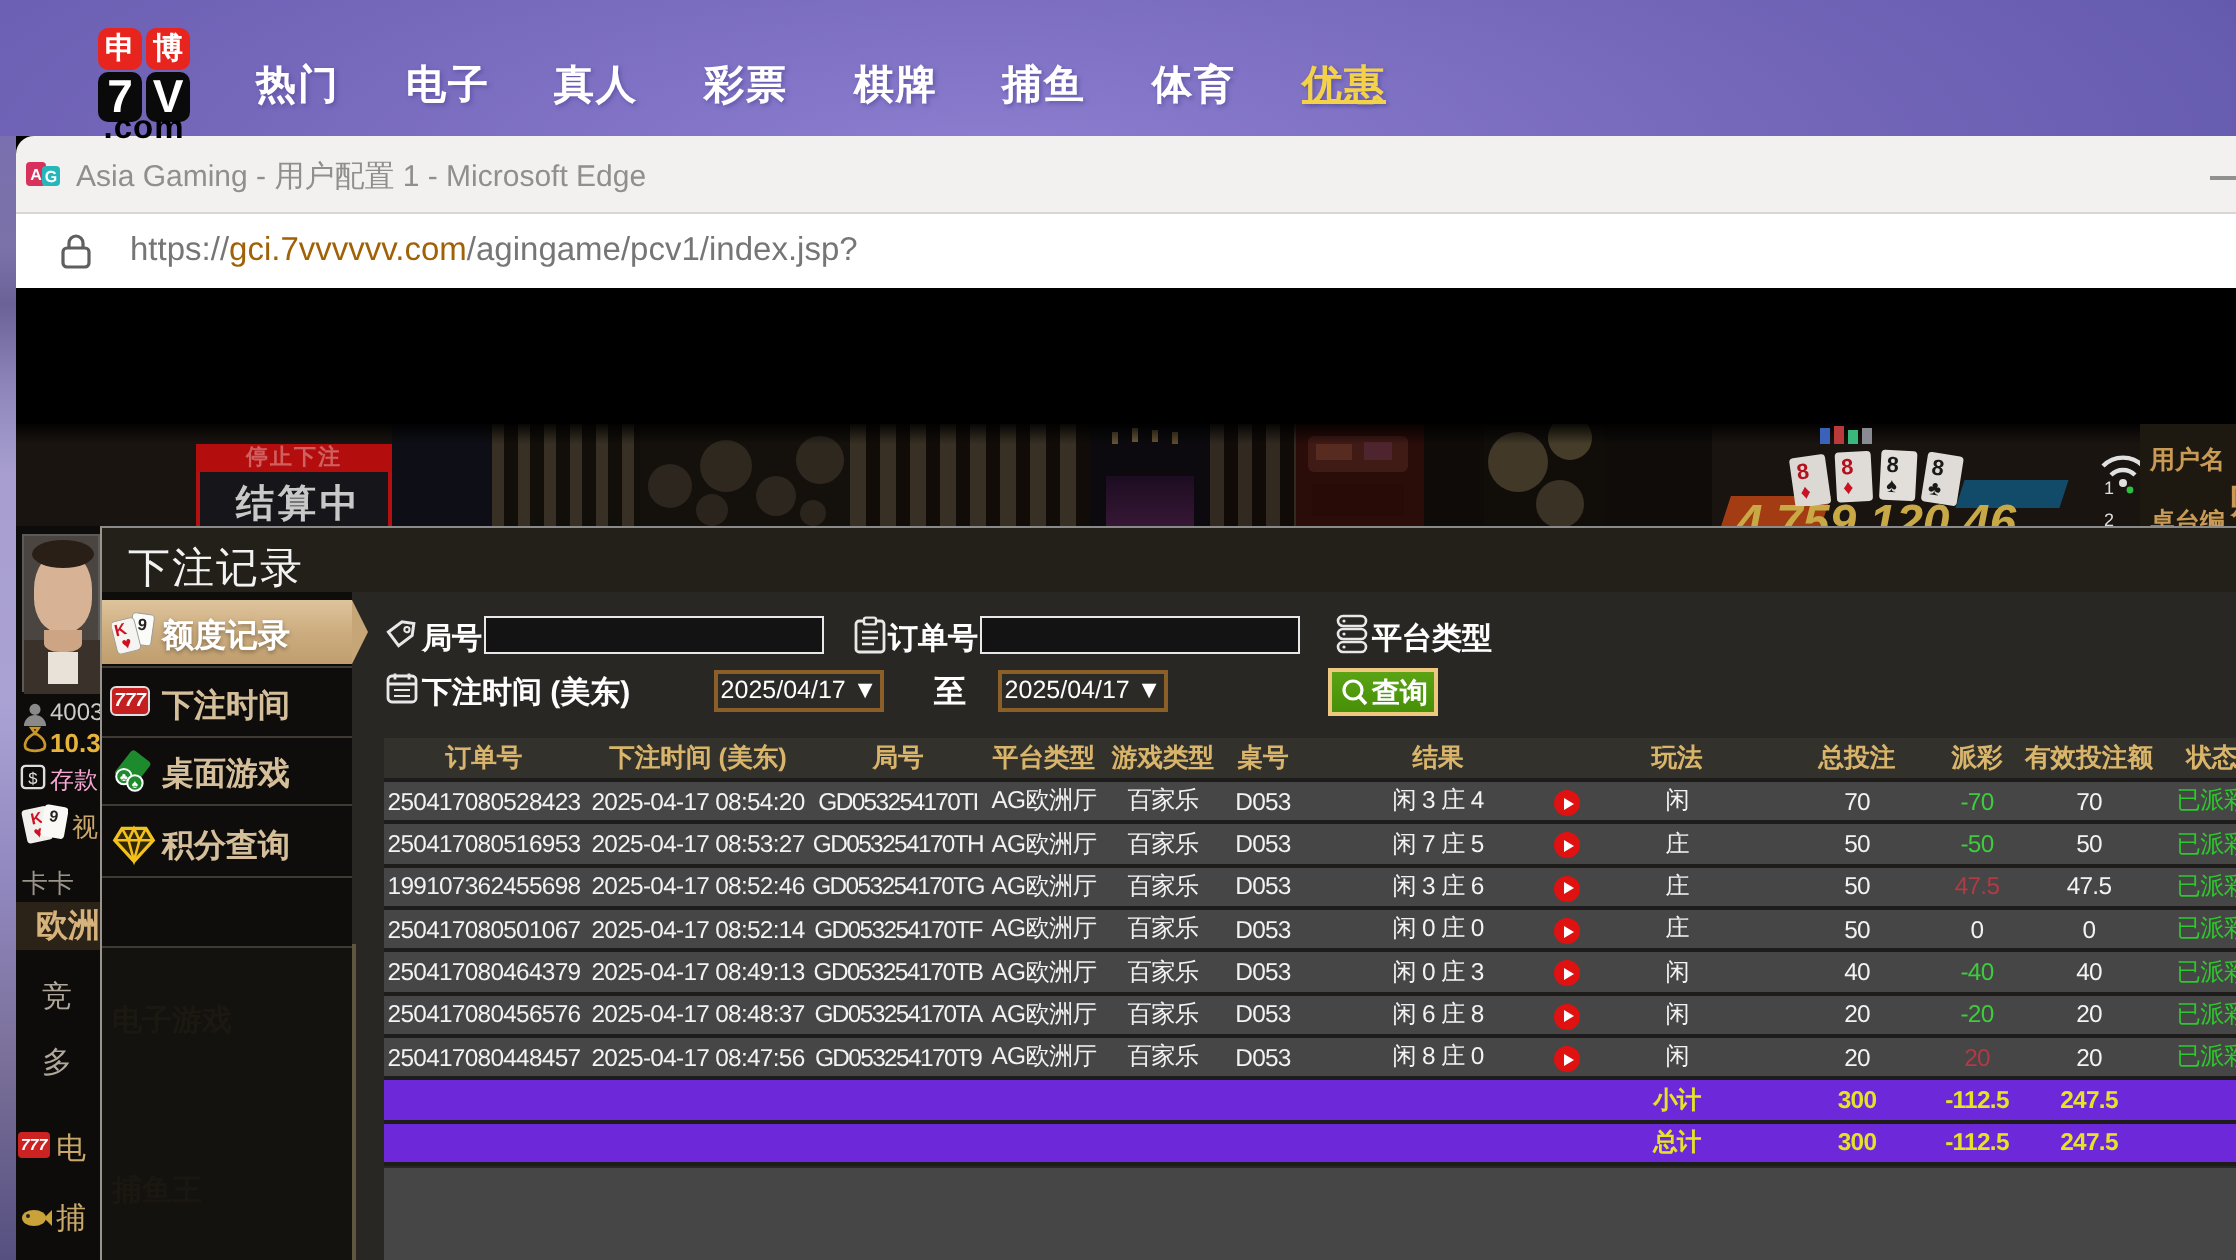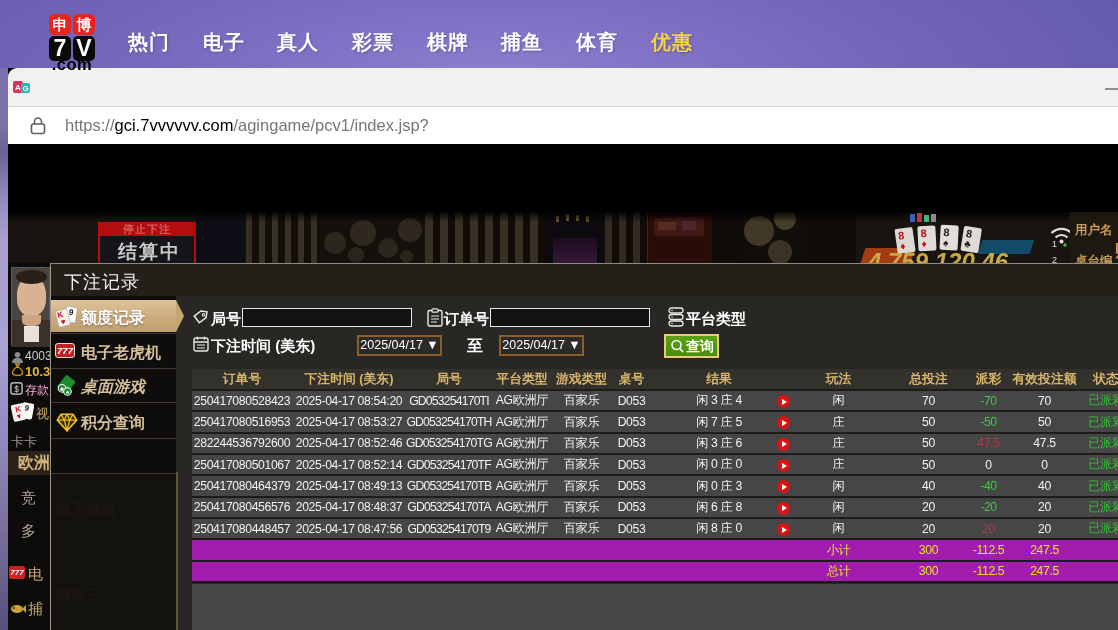--- a/index.html
+++ b/index.html
@@ -5,45 +5,45 @@
 * { margin:0; padding:0; box-sizing:border-box; }
 html,body { width:1118px; height:630px; overflow:hidden; background:#000; }
 body { font-family:"Liberation Sans", sans-serif; position:relative; }
 .abs { position:absolute; }
 
 
 #phead { left:0; top:0; width:1118px; height:68px;
   background:radial-gradient(ellipse 920px 270px at 44% 118%, #8d7ed0 0%, #7668bb 40%, #665cb0 70%, #57509c 100%);
 }
 #phead .nav { top:29px; height:24px; font-size:20px; font-weight:600; color:#fff; letter-spacing:1px; text-shadow:1px 1px 2px rgba(90,80,160,0.8); }
-#phead .nav.gold { color:#f3d24a; }
+#phead .nav.gold { color:#f3d24a;text-decoration:underline; }
 .sq { width:22px; height:21px; background:#e8241f; border-radius:5px; color:#fff; font-size:15px; font-weight:bold; text-align:center; line-height:21px; }
 .bsq { width:22px; height:25px; background:#0a0a0a; border-radius:5px; color:#fff; font-size:23px; font-weight:bold; text-align:center; line-height:25px; }
 #lcom { left:47px; top:55px; width:50px; font-size:16.5px; font-weight:900; color:#000; text-align:center; letter-spacing:0.5px; }
 
 
 #titlebar { left:8px; top:68px; width:1110px; height:39px; background:#f2f1ef; border-bottom:1px solid #d8d6d4; border-top-left-radius:9px; }
 #phead { z-index:30; }
 #titlebar .title { left:30px; top:11px; font-size:15px; color:#8f8f8f; }
 #addrbar { left:8px; top:107px; width:1110px; height:37px; background:#ffffff; }
 .url { left:57px; top:9px; font-size:16.5px; color:#767676; }
-.url b { color:#000000; font-weight:normal; }
+.url b { color:#a16207; font-weight:normal; }
 
 
 #content { left:0; top:144px; width:1118px; height:486px; background:#000; }
 
 
 #bgstrip { left:8px; top:68px; width:1110px; height:51px; background:#191410; overflow:hidden; }
 #leftstrip { left:0; top:68px; width:8px; height:562px; z-index:20; background:linear-gradient(180deg,#7a70b0 0%, #7a72a8 10%, #6b6398 15%, #8d85ba 22%, #a89fd0 30%, #aba2d4 50%, #9188c0 66%, #7a7099 82%, #565080 100%); }
 #leftcol { left:8px; top:119px; width:42px; height:367px; background:#0d0c0a; overflow:hidden; }
 
 
 #modal { left:50px; top:119px; width:1068px; height:367px; background:#292723; border-top:1px solid #8a8a8a; border-left:1px solid #99948c; }
 #mhead { left:0; top:0; width:1068px; height:32px; background:#232019; }
-#mhead span { left:13px; top:6px; font-size:18px; color:#f2f2f2; letter-spacing:1px; }
+#mhead span { left:13px; top:6px; font-size:21px; color:#f2f2f2; letter-spacing:1px; }
 #sidebar { left:0; top:32px; width:125px; height:335px; background:#0e0d0b; }
 .mi { left:0; width:125px; height:33px; color:#d5bf9b; font-size:16px; font-weight:bold; }
 .mi .txt { left:30px; top:8px; }
 .mi.sel { top:4px; height:32px; background:linear-gradient(180deg,#dec39c 0%, #cbab7d 55%, #c09e6e 100%); color:#fff; }
 .mi.sel:after { content:""; position:absolute; right:-8px; top:0; border-top:16px solid transparent; border-bottom:16px solid transparent; border-left:8px solid #c6a576; }
 .mi .ic { left:5px; top:5px; width:22px; height:22px; }
 .sep { left:0; width:125px; height:1px; background:#3f3b33; }
 
 
 .lbl { color:#fff; font-size:15px; font-weight:bold; }
@@ -52,21 +52,21 @@
 #btnq { left:613px; top:70px; width:55px; height:24px; background:linear-gradient(180deg,#5aa315 0%, #479007 100%); border:2px solid #eec87f; color:#fff; font-size:14px; font-weight:bold; }
 
 
 table { position:absolute; left:141px; top:105px; border-collapse:collapse; table-layout:fixed; width:942px; font-family:"Liberation Sans", sans-serif; }
 th { background:#33312c; color:#d8b56a; font-size:12.8px; font-weight:bold; height:21px; padding:0; }
 td { background:#464646; color:#f2f2f2; font-size:12.2px; text-align:center; height:21.35px; padding:0; letter-spacing:-0.35px; }
 tr { border-bottom:2px solid #1d1c1a; }
 td.g { color:#3ecb3e; }
 td.r { color:#b03a45; }
 td.st { color:#2ec72e; }
-tr.tot td { background:#a21caf; color:#e4e426; font-weight:normal; }
+tr.tot td { background:#6d28d9; color:#e4e426; font-weight:bold; }
 
 
 td.res { position:relative; }
 td:nth-child(3) { letter-spacing:-0.8px; }
 .pico { width:13px; height:13px; background:#e01111; border-radius:50%; display:inline-block; position:absolute; left:125px; top:4px; }
 .pico:after { content:""; position:absolute; left:5px; top:3.5px; border-left:5px solid #fff; border-top:3px solid transparent; border-bottom:3px solid transparent; }
 td.res span.rtxt { display:inline-block; width:118px; }
 </style>
 </head>
 <body>
@@ -87,20 +87,21 @@
   <div class="abs nav gold" style="left:651px;">优惠</div>
 </div>
 
 <div class="abs" id="titlebar">
   <svg class="abs" style="left:5px; top:13px;" width="17" height="14" viewBox="0 0 17 14">
     <rect x="0" y="0" width="10" height="12" rx="2" fill="#d8315b"></rect>
     <text x="5" y="9" font-size="8" fill="#fff" text-anchor="middle" font-weight="bold">A</text>
     <rect x="8" y="2" width="9" height="10" rx="2" fill="#27b6ba"></rect>
     <text x="12.5" y="10" font-size="8" fill="#fff" text-anchor="middle" font-weight="bold">G</text>
   </svg>
+  <div class="abs title">Asia Gaming - 用户配置 1 - Microsoft Edge</div>
   <div class="abs" style="left:1097px; top:20px; width:21px; height:1.5px; background:#909090;"></div>
 </div>
 
 <div class="abs" id="addrbar">
   <svg class="abs" style="left:22px; top:9px;" width="16" height="19" viewBox="0 0 16 19">
     <rect x="1.5" y="8" width="13" height="9.5" rx="2" fill="none" stroke="#5f5f5f" stroke-width="1.6"></rect>
     <path d="M4.5 8 V5.5 a3.5 3.5 0 0 1 7 0 V8" fill="none" stroke="#5f5f5f" stroke-width="1.6"></path>
   </svg>
   <div class="abs url">https://<b>gci.7vvvvvv.com</b>/agingame/pcv1/index.jsp?</div>
 </div>
@@ -258,24 +259,24 @@
               <rect x="1" y="5" width="13" height="18" rx="2" fill="#f6f4f0" stroke="#999" stroke-width="0.5"></rect>
               <text x="5.5" y="13" font-size="9" font-weight="bold" fill="#cc1122" text-anchor="middle">K</text>
               <text x="7" y="21" font-size="9" fill="#cc1122" text-anchor="middle">♥</text>
             </g>
         </svg>
         <div class="abs txt" style="text-shadow:0 1px 2px rgba(0,0,0,0.35);">额度记录</div>
       </div>
       <div class="abs sep" style="top:37px;"></div>
       <div class="abs mi" style="top:38px; height:34px;">
         <div class="abs" style="left:4px; top:9px; width:20px; height:15px; background:#c42020; border:1px solid #ddd; border-radius:3px; color:#fff; font-size:9.5px; font-weight:bold; font-style:italic; text-align:center; line-height:13px;">777</div>
-        <div class="abs txt" style="top:9px;">电子老虎机</div>
+        <div class="abs txt" style="top:9px;">下注时间</div>
       </div>
       <div class="abs sep" style="top:72px;"></div>
-      <div class="abs mi" style="top:73px; height:33px;font-style:italic;">
+      <div class="abs mi" style="top:73px; height:33px;">
         <svg class="abs ic" style="top:6px;" viewBox="0 0 24 24">
           <g transform="rotate(38 12 10)">
               <rect x="5" y="2" width="13" height="17" rx="2" fill="#1d8a2e"></rect>
             </g>
           <circle cx="6.5" cy="14.5" r="4.2" fill="#1d8a2e" stroke="#fff" stroke-width="1.1"></circle>
           <circle cx="12.5" cy="18" r="4.2" fill="#1d8a2e" stroke="#fff" stroke-width="1.1"></circle>
           <text x="6.5" y="17" font-size="6.5" fill="#fff" text-anchor="middle">♣</text>
           <text x="12.5" y="20.5" font-size="6.5" fill="#fff" text-anchor="middle">♠</text>
         </svg>
         <div class="abs txt" style="top:8px;">桌面游戏</div>
@@ -391,21 +392,21 @@
             <td>百家乐</td>
             <td>D053</td>
             <td class="res"><span class="rtxt">闲 7 庄 5</span><span class="pico"></span></td>
             <td>庄</td>
             <td>50</td>
             <td class="g">-50</td>
             <td>50</td>
             <td class="st">已派彩</td>
           </tr>
       <tr>
-            <td>282244536792600</td>
+            <td>199107362455698</td>
             <td>2025-04-17 08:52:46</td>
             <td>GD053254170TG</td>
             <td>AG欧洲厅</td>
             <td>百家乐</td>
             <td>D053</td>
             <td class="res"><span class="rtxt">闲 3 庄 6</span><span class="pico"></span></td>
             <td>庄</td>
             <td>50</td>
             <td class="r">47.5</td>
             <td>47.5</td>

